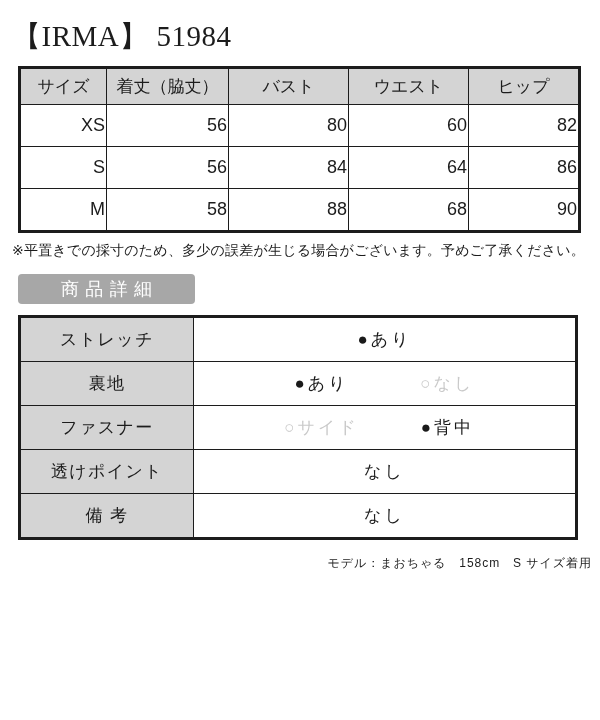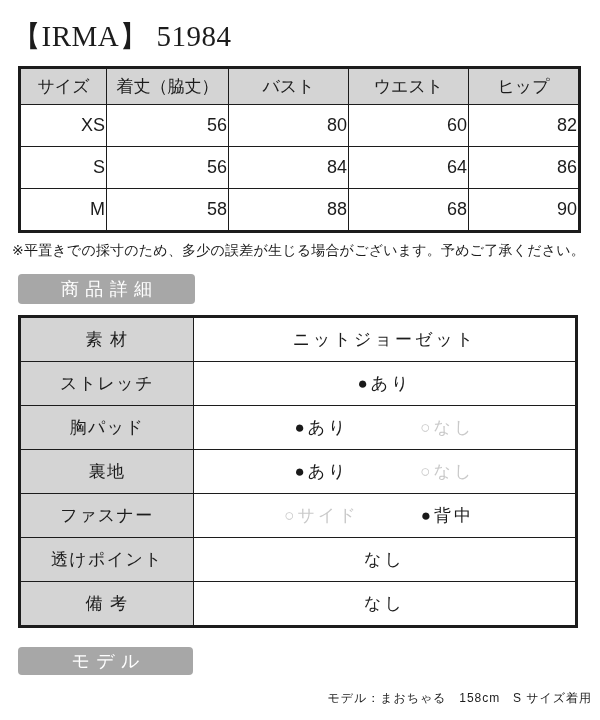--- a/index.html
+++ b/index.html
@@ -100,33 +100,22 @@
     </tbody>
   </table>
 
   <p class="note">※平置きでの採寸のため、多少の誤差が生じる場合がございます。予めご了承ください。</p>
 
   <div class="badge">商品詳細</div>
 
   <table class="detail-table">
     <tbody>
       <tr>
-        <th>素 材</th>
-        <td><span>ニットジョーゼット</span></td>
-      </tr>
-      <tr>
         <th>ストレッチ</th>
         <td><span class="selected">●あり</span></td>
-      </tr>
-      <tr>
-        <th>胸パッド</th>
-        <td>
-          <span class="opt selected">●あり</span>
-          <span class="opt unselected">○なし</span>
-        </td>
       </tr>
       <tr>
         <th>裏地</th>
         <td>
           <span class="opt selected">●あり</span>
           <span class="opt unselected">○なし</span>
         </td>
       </tr>
       <tr>
         <th>ファスナー</th>
@@ -139,17 +128,16 @@
         <th>透けポイント</th>
         <td><span>なし</span></td>
       </tr>
       <tr>
         <th>備 考</th>
         <td><span>なし</span></td>
       </tr>
     </tbody>
   </table>
 
-  <div class="badge badge-model">モデル</div>
 
   <p class="model-line">モデル：まおちゃる　158cm　S サイズ着用</p>
 
 </div>
 
 </body></html>

